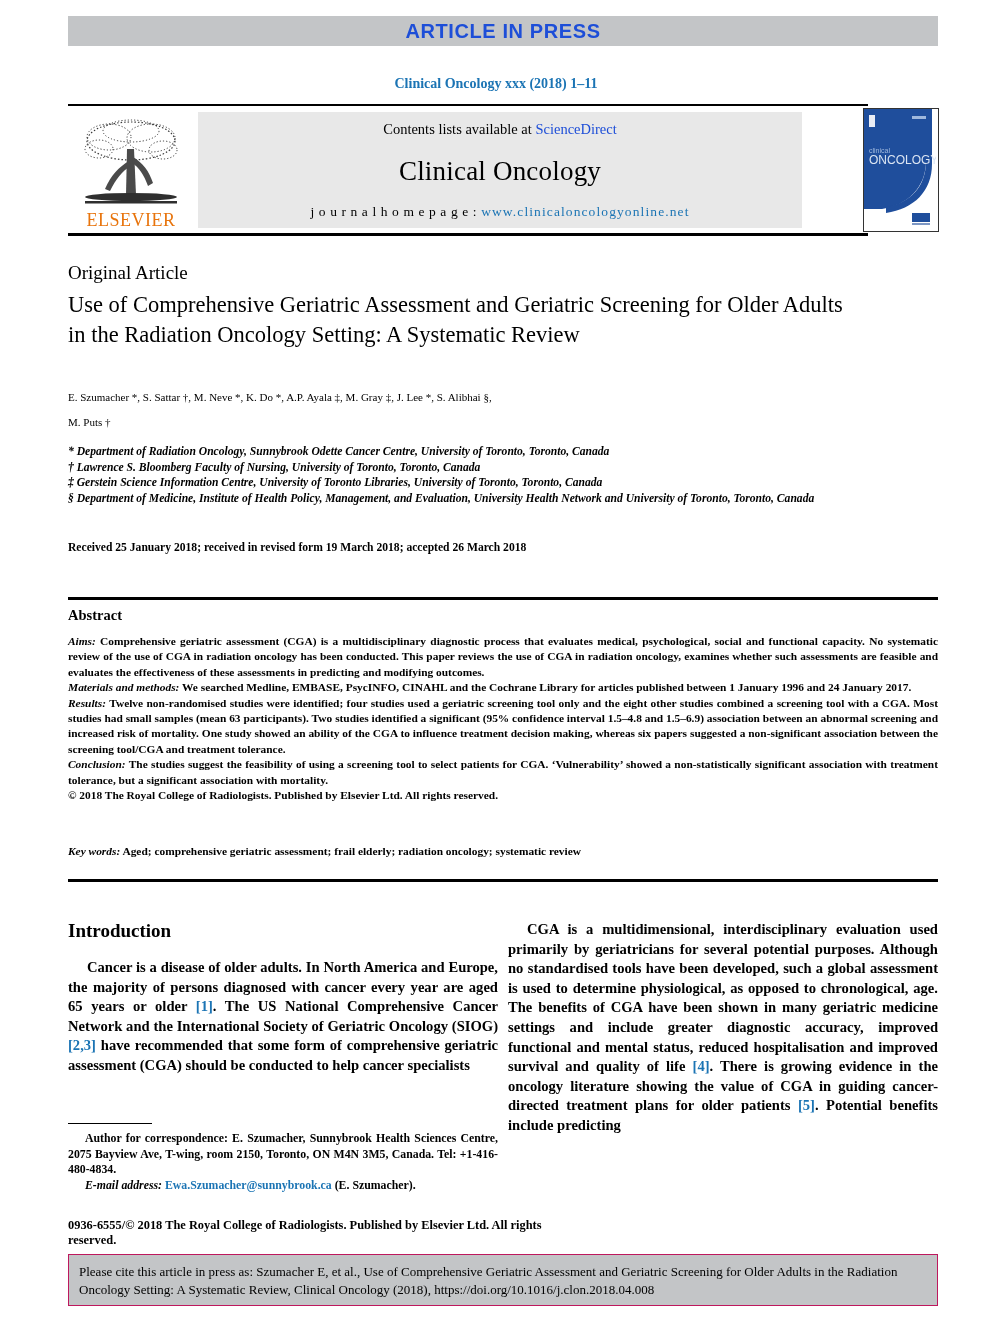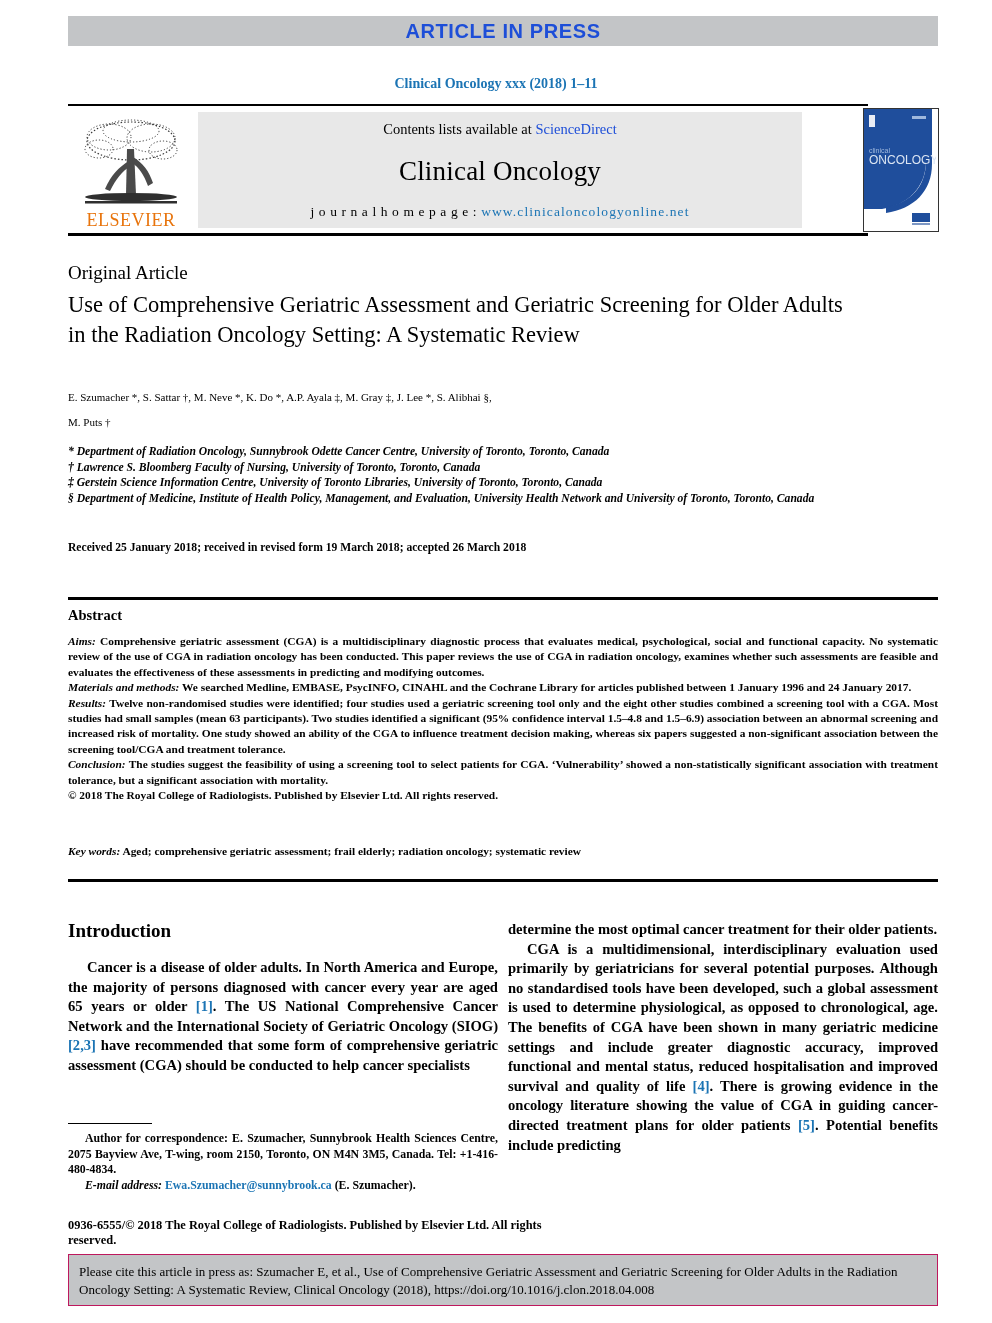--- a/index.html
+++ b/index.html
@@ -296,21 +296,20 @@
     <span class="lbl">Key words:</span><span> Aged; comprehensive geriatric assessment; frail elderly; radiation oncology; systematic review</span>
   </div>
   <div class="rule-abs-bottom"></div>
 
   <div class="col-left">
     <h2 class="sect-head">Introduction</h2>
     <p class="bodytext"><span>Cancer is a disease of older adults. In North America and Europe, the majority of persons diagnosed with cancer every year are aged 65 years or older </span><span class="ref">[1]</span><span>. The US National Comprehensive Cancer Network and the International Society of Geriatric Oncology (SIOG) </span><span class="ref">[2,3]</span><span> have recommended that some form of comprehensive geriatric assessment (CGA) should be conducted to help cancer specialists</span></p>
   </div>
 
   <div class="col-right">
-    <p class="bodytext noindent">determine the most optimal cancer treatment for their older patients.</p>
     <p class="bodytext"><span>CGA is a multidimensional, interdisciplinary evaluation used primarily by geriatricians for several potential purposes. Although no standardised tools have been developed, such a global assessment is used to determine physiological, as opposed to chronological, age. The benefits of CGA have been shown in many geriatric medicine settings and include greater diagnostic accuracy, improved functional and mental status, reduced hospitalisation and improved survival and quality of life </span><span class="ref">[4]</span><span>. There is growing evidence in the oncology literature showing the value of CGA in guiding cancer-directed treatment plans for older patients </span><span class="ref">[5]</span><span>. Potential benefits include predicting</span></p>
   </div>
 
   <div class="footnote-rule"></div>
   <div class="footnote">
     <p>Author for correspondence: E. Szumacher, Sunnybrook Health Sciences Centre, 2075 Bayview Ave, T-wing, room 2150, Toronto, ON M4N 3M5, Canada. Tel: +1-416-480-4834.</p>
     <p><span class="lbl">E-mail address:</span><span class="email"> Ewa.Szumacher@sunnybrook.ca</span><span> (E. Szumacher).</span></p>
   </div>
 
   <div class="issn-line">0936-6555/© 2018 The Royal College of Radiologists. Published by Elsevier Ltd. All rights reserved.</div>

